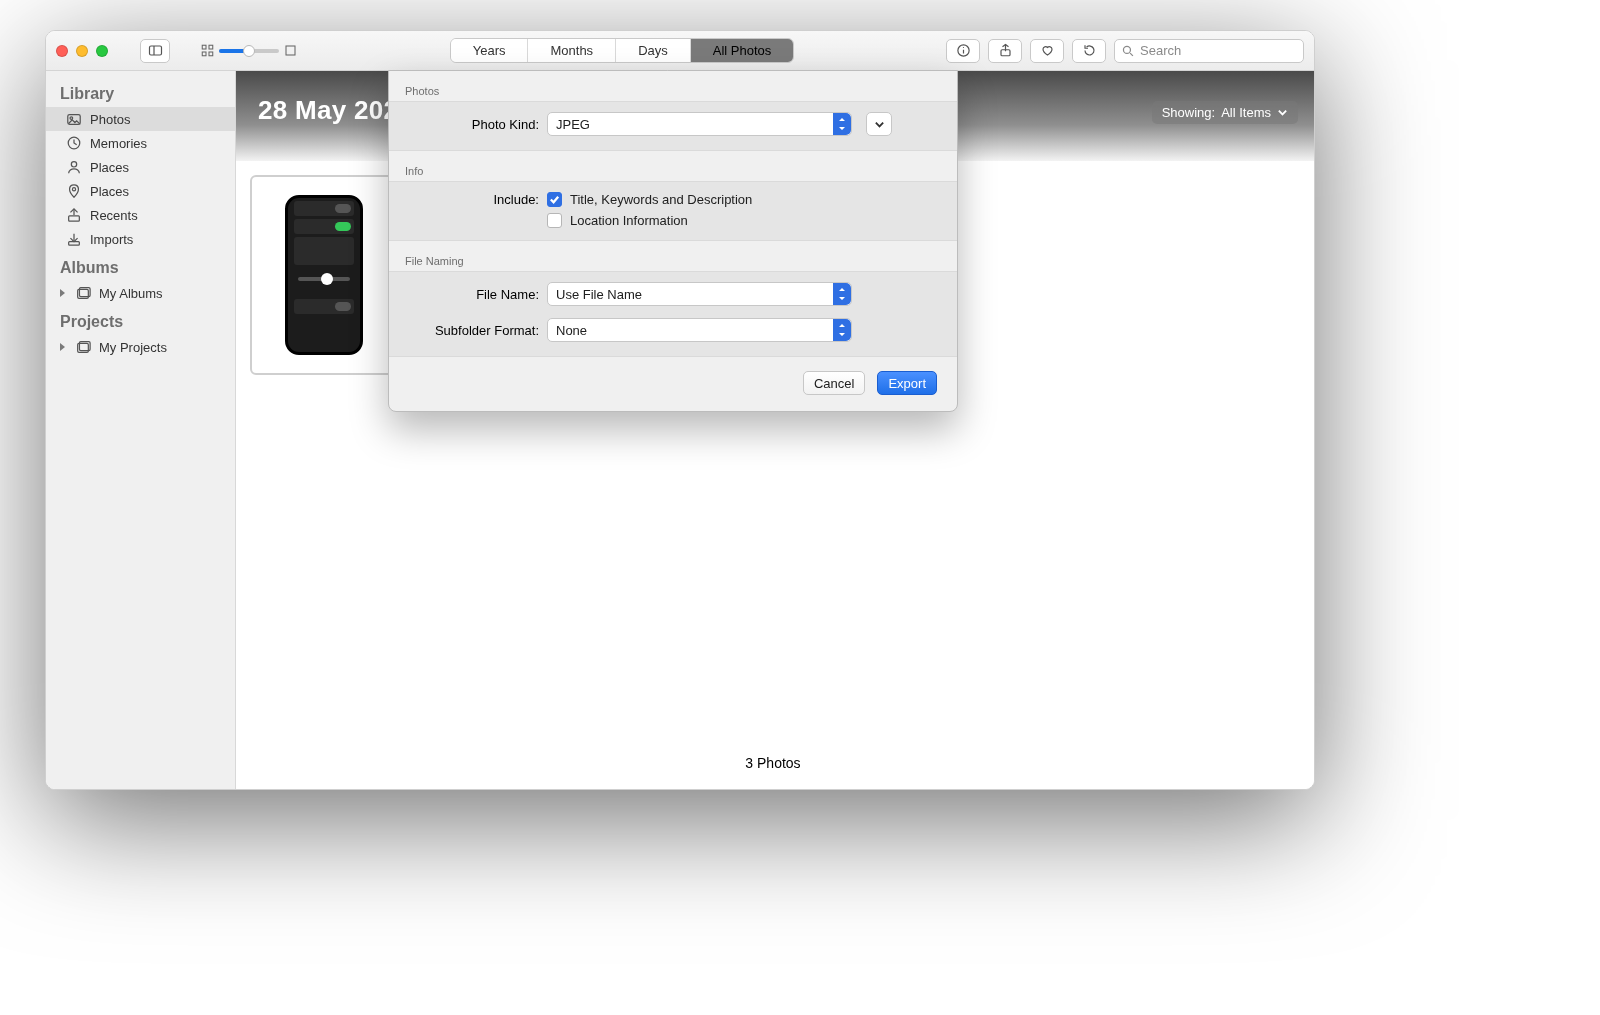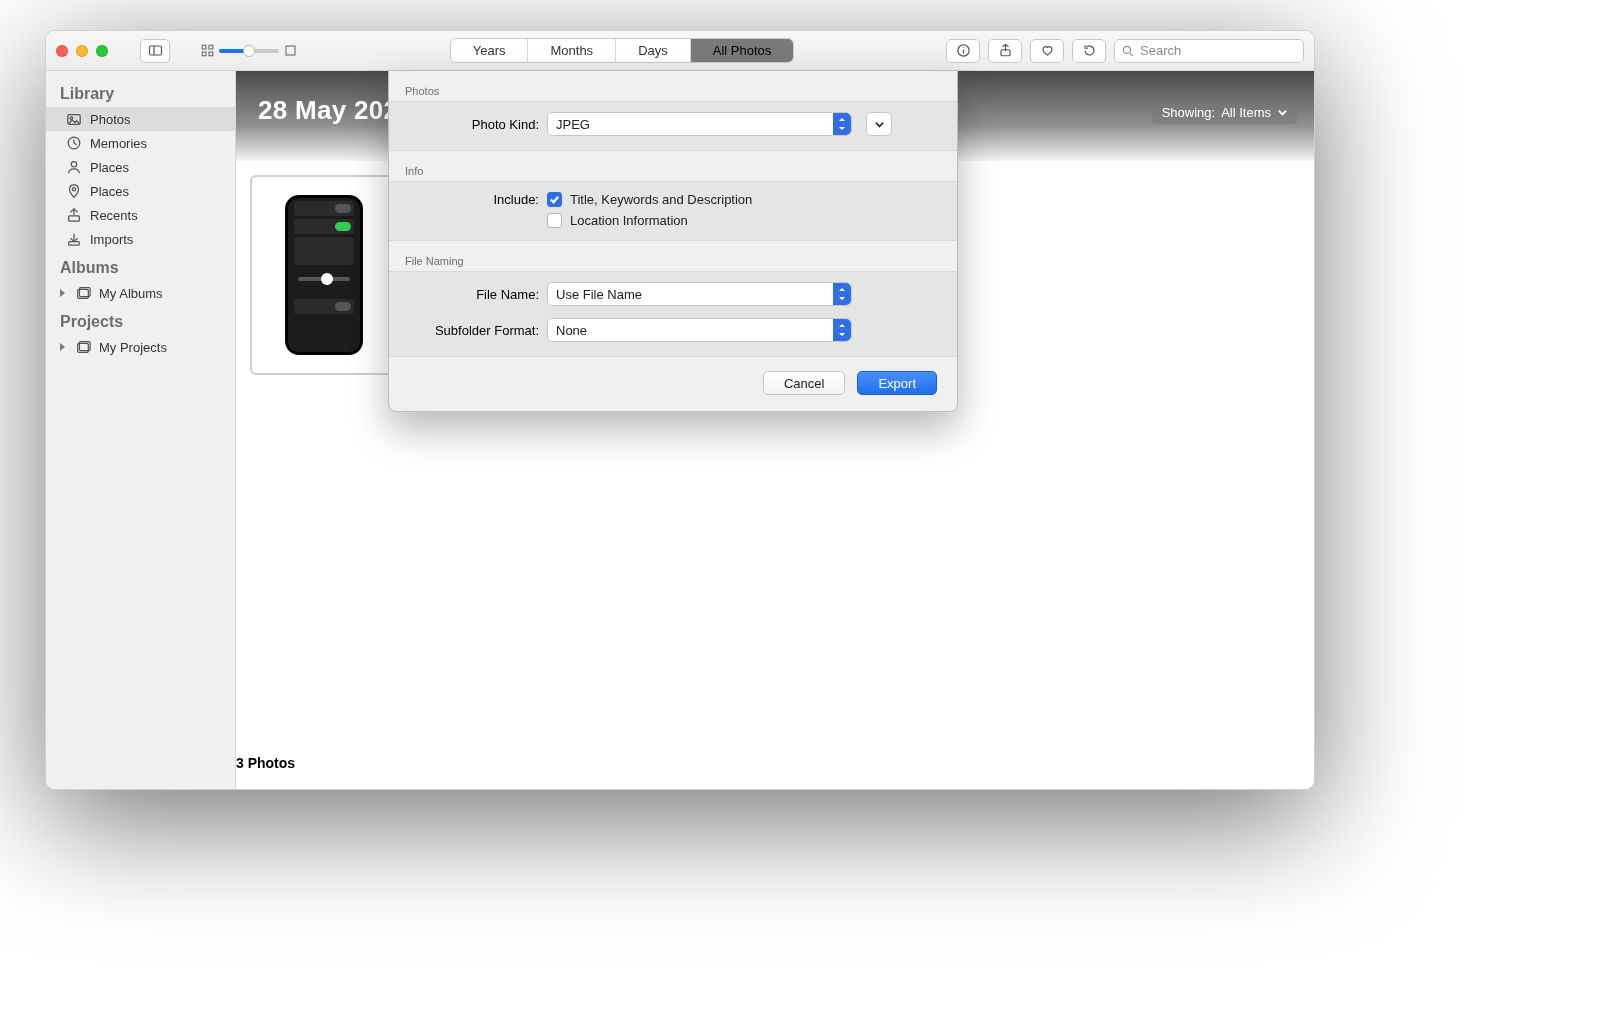--- a/index.html
+++ b/index.html
@@ -47,21 +47,21 @@
 
   .content{flex:1;position:relative;padding:14px 0 0 14px}
   .thumb{width:148px;height:200px;border:2px solid #cfcfcf;border-radius:6px;background:#fff;display:flex;align-items:center;justify-content:center}
   .phone{width:78px;height:160px;border:3px solid #000;border-radius:14px;background:#1c1c1c;position:relative;overflow:hidden}
   .phone .row{height:15px;margin:3px 6px;border-radius:3px;background:#2b2b2b;position:relative}
   .phone .row .tog{position:absolute;right:3px;top:3px;width:16px;height:9px;border-radius:5px;background:#555}
   .phone .row .tog.on{background:#34c759}
   .phone .slider{height:4px;margin:12px 10px;background:#555;border-radius:2px;position:relative}
   .phone .slider::after{content:"";position:absolute;left:44%;top:-4px;width:12px;height:12px;background:#fff;border-radius:50%}
 
-  .footer{position:absolute;bottom:18px;left:0;right:4px;font-size:14px;font-weight:700;color:#000}
+  .footer{position:absolute;bottom:18px;left:0;right:4px;text-align:center;font-size:14px;font-weight:400;color:#000}
 
   
   .sheet{position:absolute;left:343px;top:40px;width:570px;background:#f0f0f0;border:1px solid #bcbcbc;
          border-bottom-left-radius:8px;border-bottom-right-radius:8px;box-shadow:0 18px 38px rgba(0,0,0,.28);
          font-size:13px;color:#202020;overflow:hidden;padding-bottom:12px}
   .sect-lbl{font-size:11px;color:#6e6e6e;padding:14px 16px 4px}
   .form-row{display:flex;align-items:center;gap:8px;padding:6px 20px 6px 0}
   .form-lbl{width:150px;text-align:right;color:#000}
   .select{flex:1;height:24px;background:#fff;border:1px solid #c7c7c7;border-radius:5px;display:flex;align-items:center;
           padding:0 8px;position:relative;max-width:305px}
@@ -69,21 +69,21 @@
               display:flex;align-items:center;justify-content:center}
   .sel-arrows svg{width:10px;height:14px;fill:#fff}
   .chev-btn{width:26px;height:24px;border:1px solid #c7c7c7;border-radius:5px;background:#fff;display:flex;align-items:center;justify-content:center;margin-left:6px}
   .chev-btn svg{width:11px;height:11px;stroke:#333;fill:none;stroke-width:2}
   .panel{background:#e5e5e5;border-top:1px solid #dadada;border-bottom:1px solid #dadada;padding:4px 0 8px}
   .chk{width:15px;height:15px;border:1px solid #b6b6b6;border-radius:3px;background:#fff;display:inline-flex;align-items:center;justify-content:center}
   .chk.checked{background:#2f6fe3;border-color:#2f6fe3}
   .chk.checked svg{width:11px;height:11px;stroke:#fff;stroke-width:2.5;fill:none}
   .check-row{display:flex;align-items:center;gap:8px;padding:4px 0 4px 158px}
   .btnbar{display:flex;justify-content:flex-end;gap:12px;padding:14px 20px 4px}
-  .btn{height:24px;border-radius:5px;border:1px solid #c7c7c7;background:linear-gradient(#fff,#f2f2f2);padding:0 20px;font-size:13px;display:flex;align-items:center;cursor:default}
+  .btn{height:24px;border-radius:5px;border:1px solid #c7c7c7;background:linear-gradient(#fff,#f2f2f2);padding:0 10px;font-size:13px;display:flex;align-items:center;cursor:default}
   .btn.primary{background:linear-gradient(#4a90ff,#1f6fe8);border-color:#1a5ed0;color:#fff}
 
   .ico{width:15px;height:15px}
 </style>
 </head>
 <body>
 
 <div class="outer-shadow">
 <div class="window">
 

